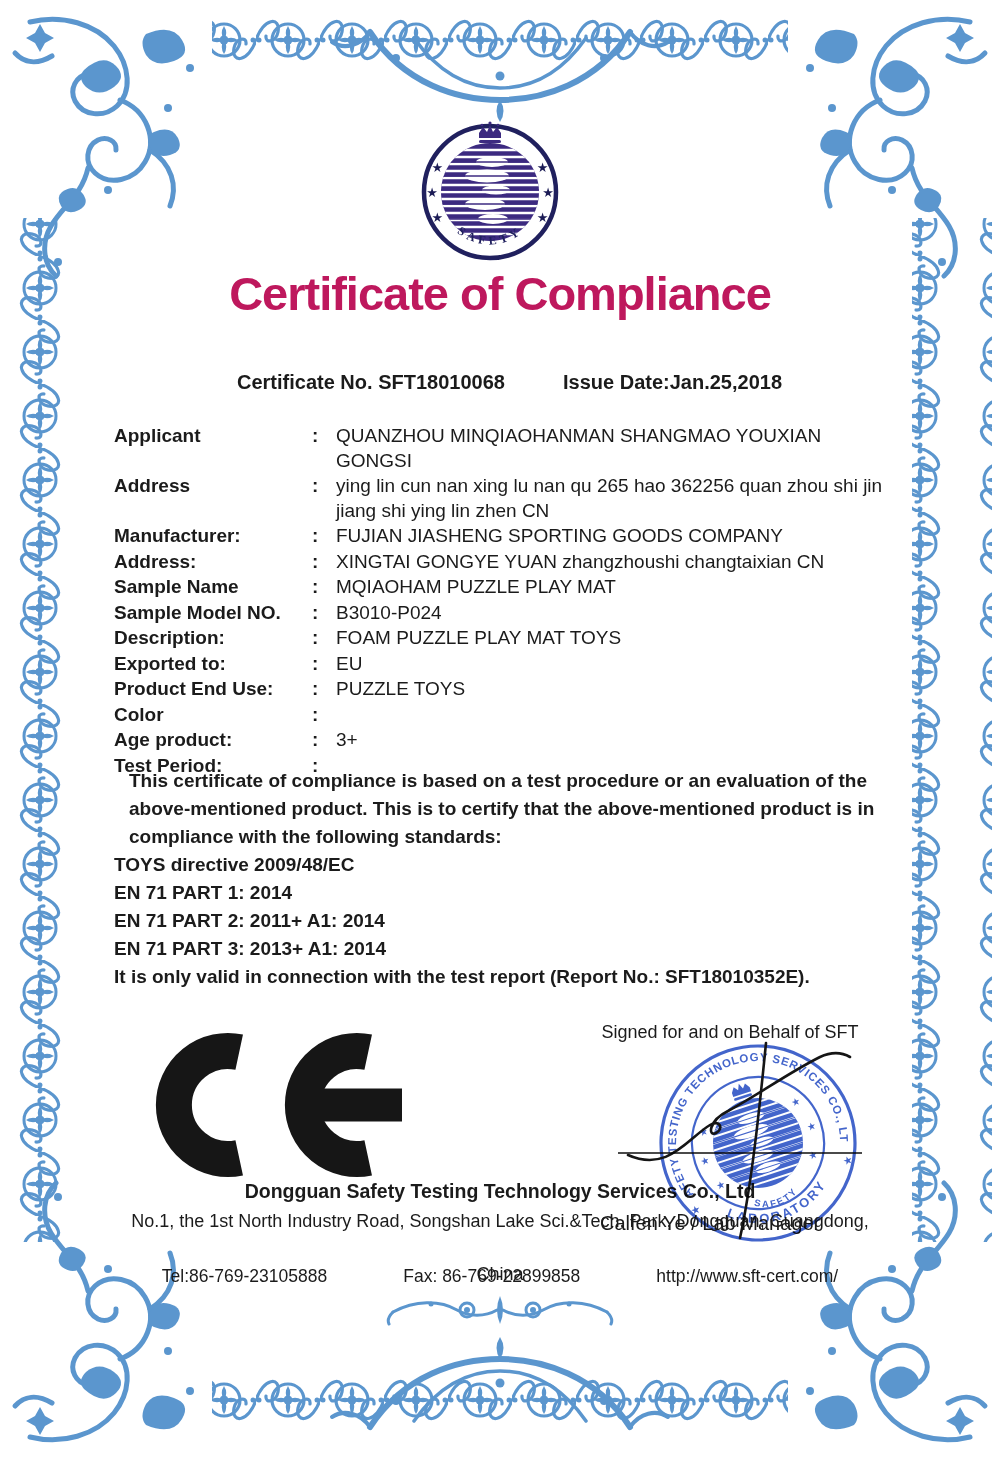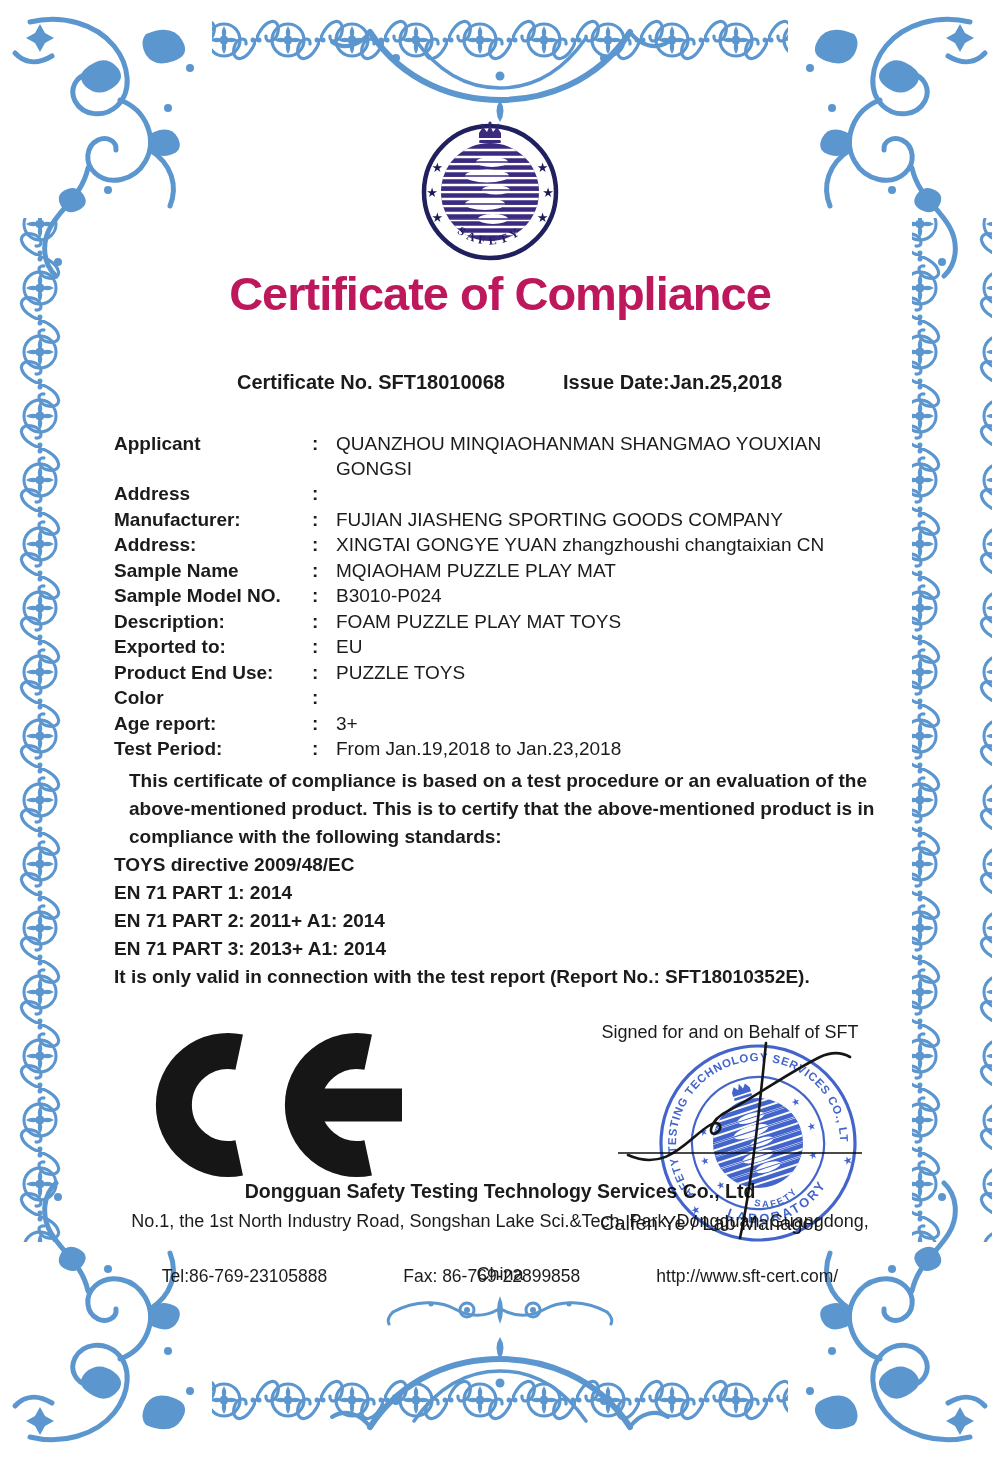--- a/index.html
+++ b/index.html
@@ -10,21 +10,21 @@
     color:#1b1b1b;
   }
   .abs{position:absolute;}
   svg{display:block;}
   .title{
     top:266px;left:0;width:1000px;text-align:center;
     font-size:47px;font-weight:bold;letter-spacing:-1px;color:#be185d;
   }
   .certno{top:371px;left:237px;font-size:20px;font-weight:bold;}
   .issuedate{top:371px;left:563px;font-size:20px;font-weight:bold;}
-  .fields{top:424px;left:114px;width:792px;font-size:19px;margin-top:8px;}
+  .fields{top:424px;left:114px;width:792px;font-size:19px;}
   .frow{display:flex;line-height:24.5px;margin-bottom:1px;}
   .flbl{width:198px;font-weight:bold;flex:none;}
   .fcol{width:24px;font-weight:bold;flex:none;}
   .fval{flex:1;max-width:566px;}
   .statement{top:767px;left:114px;width:806px;font-size:19px;font-weight:bold;line-height:28px;}
   .statement .para{padding-left:15px;margin:0 0 0 0;}
   .signedfor{top:1022px;left:560px;width:340px;text-align:center;font-size:18px;font-weight:normal;}
   .sigline{top:1152px;left:618px;width:244px;height:2px;background:#4a4a4a;}
   .calfen{top:1212px;left:600px;width:280px;font-size:20px;}
   .company{top:1180px;left:0;width:1000px;text-align:center;font-size:19.5px;font-weight:bold;}
@@ -190,20 +190,21 @@
 
   <div class="abs fields">
     <div class="frow">
       <span class="flbl">Applicant</span>
       <span class="fcol">:</span>
       <span class="fval">QUANZHOU MINQIAOHANMAN SHANGMAO YOUXIAN GONGSI</span>
     </div>
     <div class="frow">
       <span class="flbl">Address</span>
       <span class="fcol">:</span>
+      <span class="fval">ying lin cun nan xing lu nan qu 265 hao 362256 quan zhou shi jin jiang shi ying lin zhen CN</span>
     </div>
     <div class="frow">
       <span class="flbl">Manufacturer:</span>
       <span class="fcol">:</span>
       <span class="fval">FUJIAN JIASHENG SPORTING GOODS COMPANY</span>
     </div>
     <div class="frow">
       <span class="flbl">Address:</span>
       <span class="fcol">:</span>
       <span class="fval">XINGTAI GONGYE YUAN zhangzhoushi changtaixian CN</span>
@@ -231,28 +232,27 @@
     <div class="frow">
       <span class="flbl">Product End Use:</span>
       <span class="fcol">:</span>
       <span class="fval">PUZZLE TOYS</span>
     </div>
     <div class="frow">
       <span class="flbl">Color</span>
       <span class="fcol">:</span>
     </div>
     <div class="frow">
-      <span class="flbl">Age report:</span>
+      <span class="flbl">Age product:</span>
       <span class="fcol">:</span>
       <span class="fval">3+</span>
     </div>
     <div class="frow">
       <span class="flbl">Test Period:</span>
       <span class="fcol">:</span>
-      <span class="fval">From Jan.19,2018 to Jan.23,2018</span>
     </div>
   </div>
 
   <div class="abs statement">
     <div class="para">This certificate of compliance is based on a test procedure or an evaluation of the above-mentioned product. This is to certify that the above-mentioned product is in compliance with the following standards:</div>
     <div>TOYS directive 2009/48/EC</div>
     <div>EN 71 PART 1: 2014</div>
     <div>EN 71 PART 2: 2011+ A1: 2014</div>
     <div>EN 71 PART 3: 2013+ A1: 2014</div>
     <div>It is only valid in connection with the test report (Report No.: SFT18010352E).</div>

